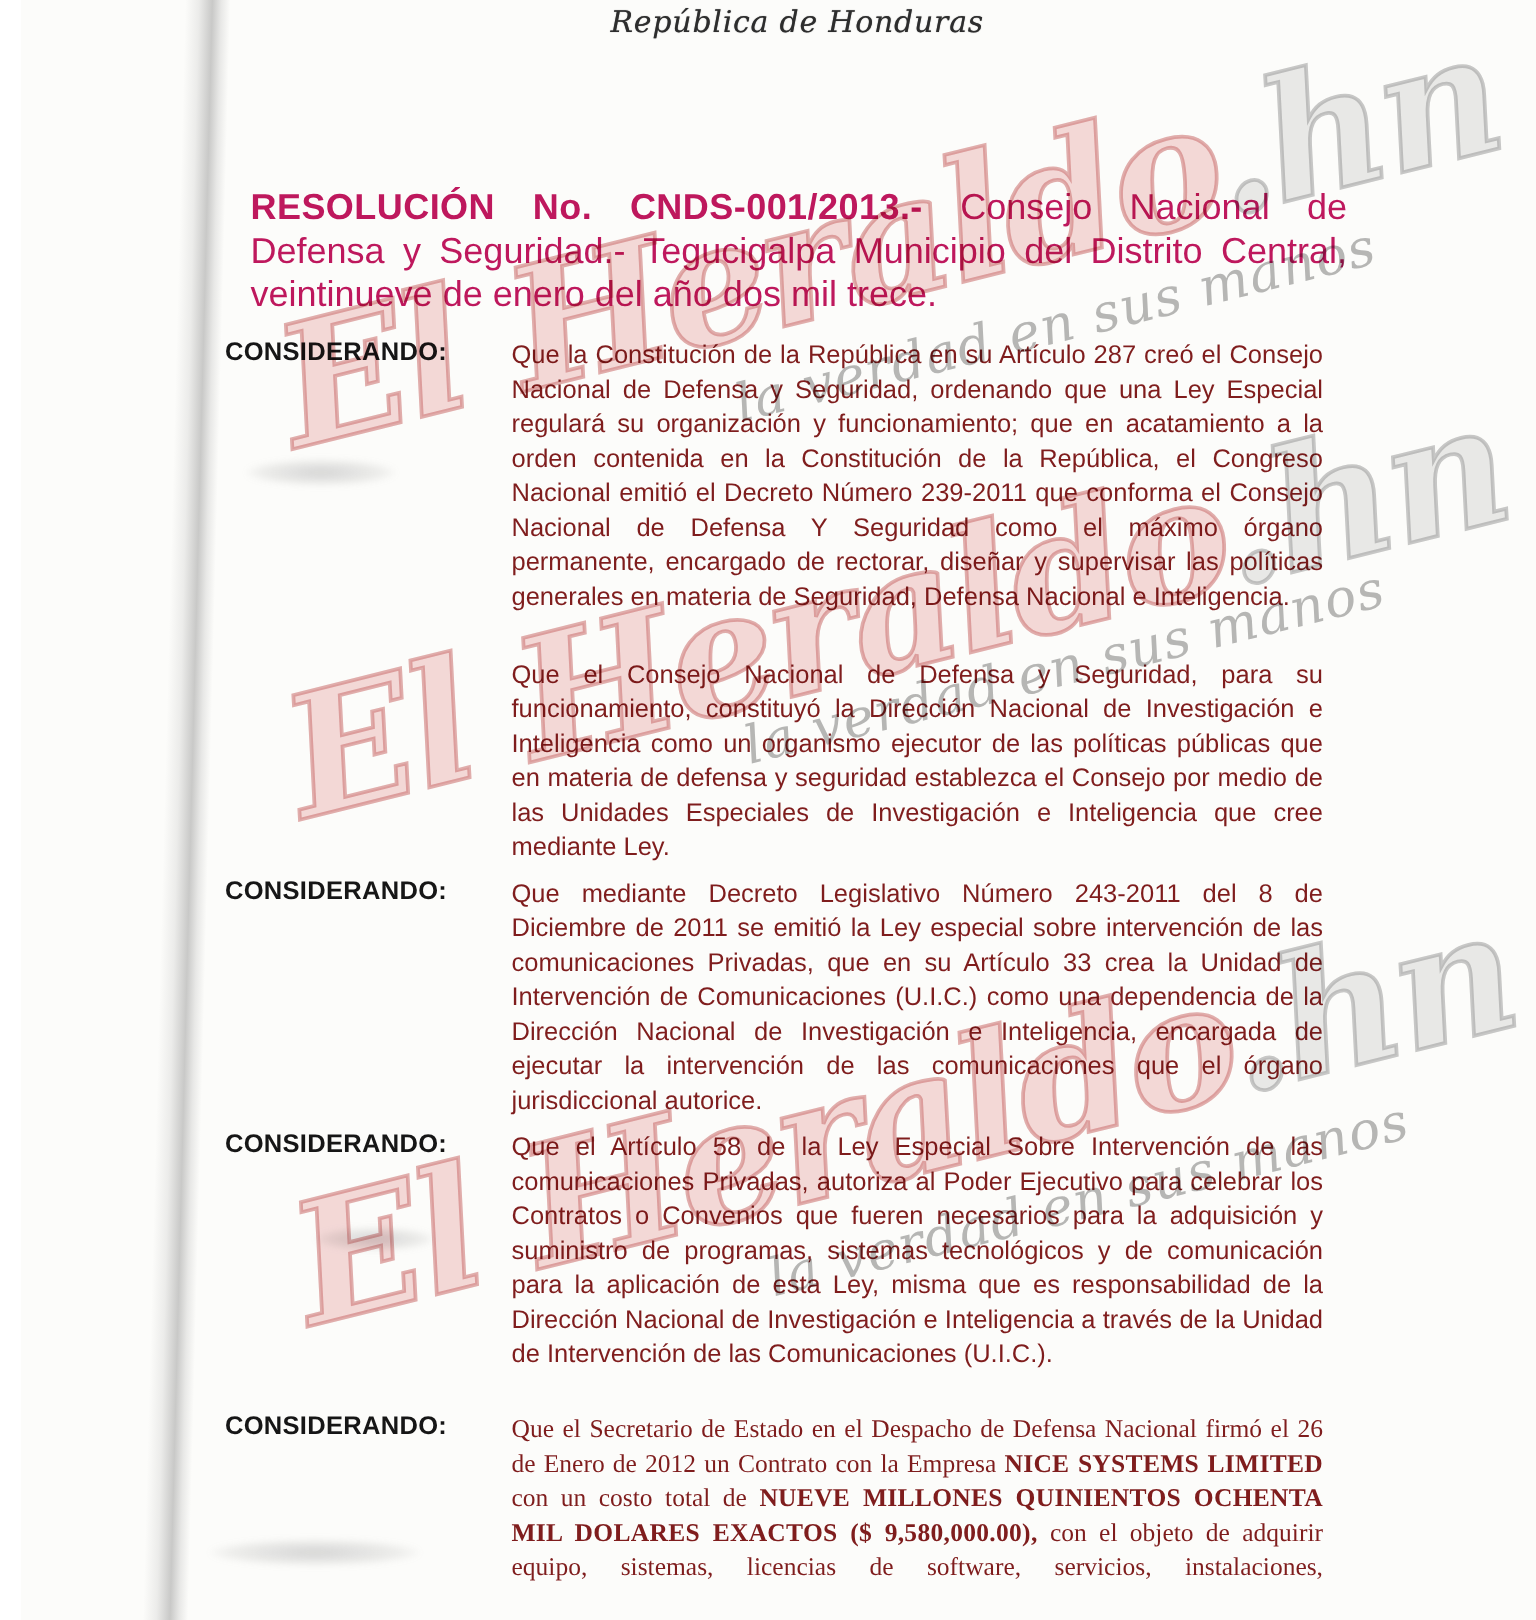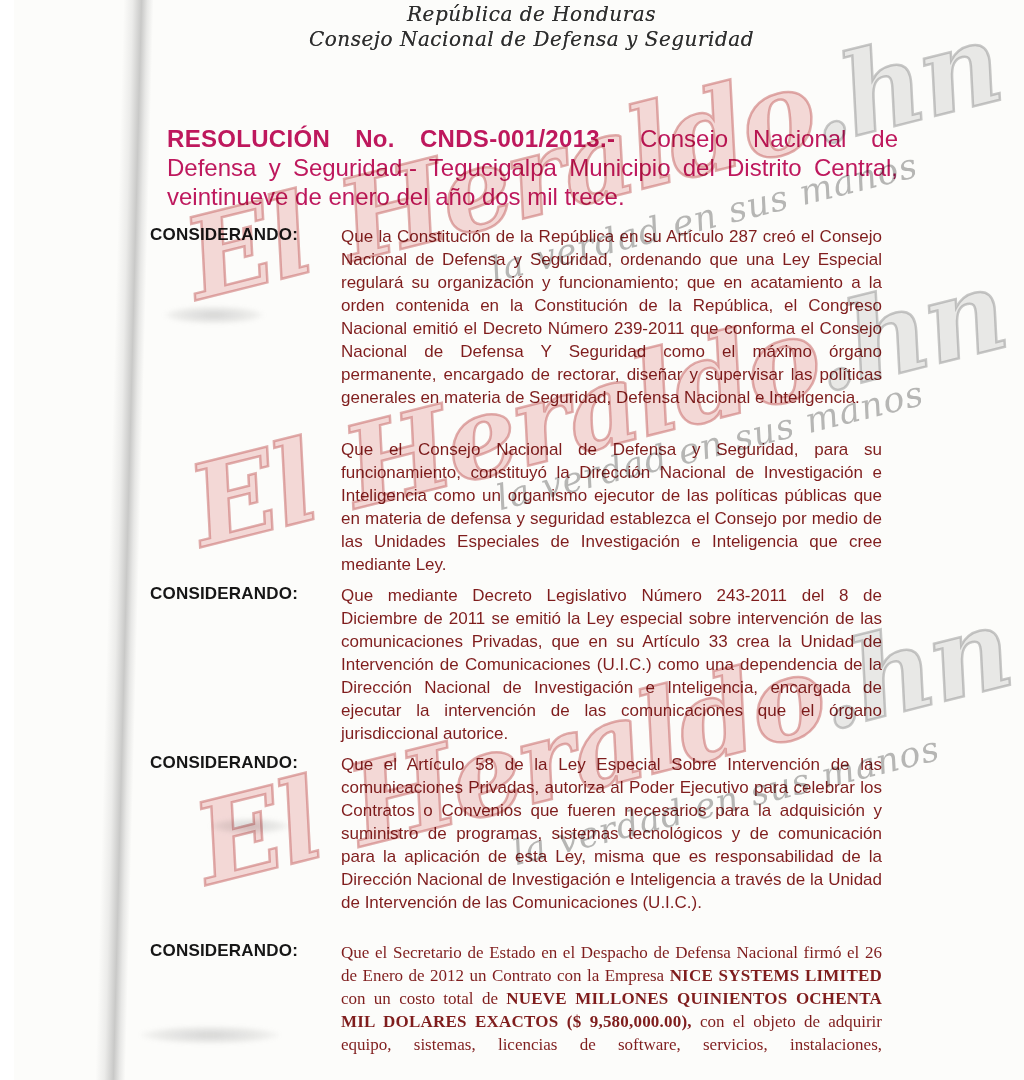--- a/index.html
+++ b/index.html
@@ -118,21 +118,20 @@
 </style>
 </head>
 <body>
 
 <div class="page">
 
   <div class="scan-edge"></div>
 
   <div class="letterhead">
     <div>República de Honduras</div>
-    <div>Consejo Nacional de Defensa y Seguridad</div>
   </div>
 
   <div class="title-block">
     <span class="b">RESOLUCIÓN No. CNDS-001/2013.-</span><span> Consejo Nacional de Defensa y Seguridad.- Tegucigalpa Municipio del Distrito Central, veintinueve de enero del año dos mil trece.</span>
   </div>
 
   <section class="para" style="top:225px">
     <div class="label">CONSIDERANDO:</div>
     <div class="ptext">Que la Constitución de la República en su Artículo 287 creó el Consejo Nacional de Defensa y Seguridad, ordenando que una Ley Especial regulará su organización y funcionamiento; que en acatamiento a la orden contenida en la Constitución de la República, el Congreso Nacional emitió el Decreto Número 239-2011 que conforma el Consejo Nacional de Defensa Y Seguridad como el máximo órgano permanente, encargado de rectorar, diseñar y supervisar las políticas generales en materia de Seguridad, Defensa Nacional e Inteligencia.</div>
   </section>

